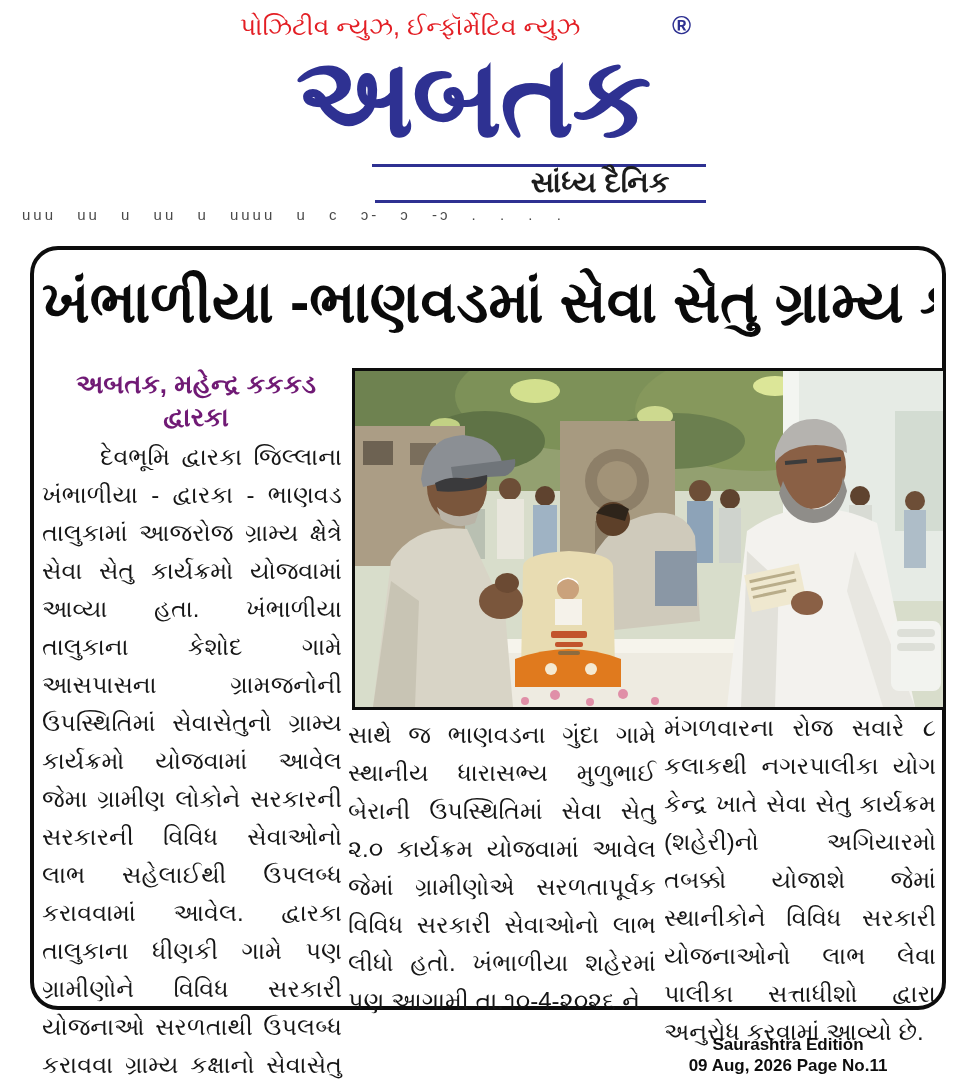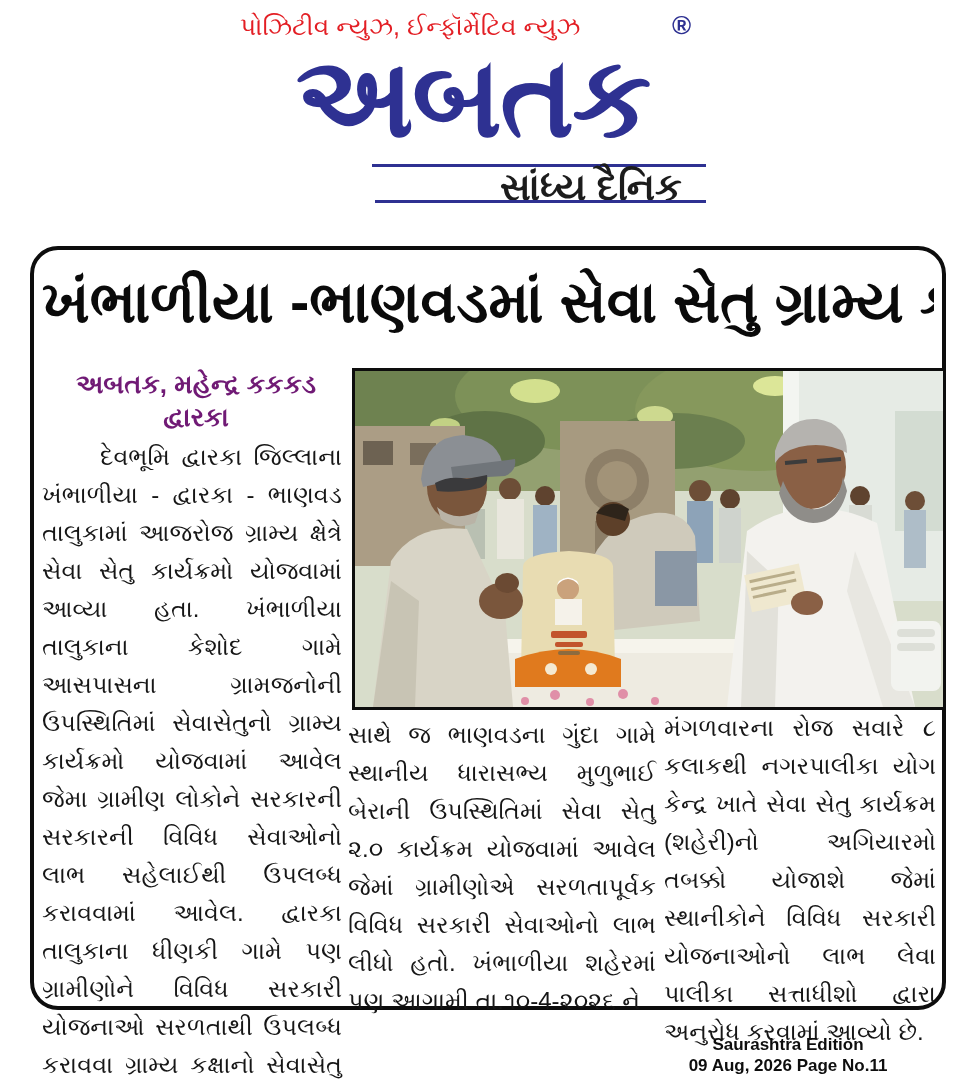--- a/index.html
+++ b/index.html
@@ -28,22 +28,22 @@
     text-align:center;
     font-size:112px;line-height:128px;font-weight:900;
     color:var(--logo-blue,#2e3192);
     letter-spacing:-2px;
   }
   .blue-rule{height:3px;background:var(--logo-blue,#2e3192);}
   #rule-top{left:372px;top:164px;width:334px;}
   #rule-bottom{left:375px;top:200px;width:331px;}
   #masthead-subtitle{
     left:500px;top:166px;width:200px;
-    text-align:left;
-    font-size:38px;font-weight:bold;color:#1c1c1c;
+    text-align:center;
+    font-size:29px;font-weight:bold;color:#1c1c1c;
   }
   #cropped-strip{
     left:22px;top:206px;width:920px;height:22px;
     overflow:hidden;
     font-size:15px;color:#2a2a2a;
     word-spacing:14px;letter-spacing:3px;
     white-space:nowrap;
     opacity:.85;
   }
 
@@ -95,20 +95,21 @@
 
 <div id="page">
 
   <div class="abs" id="tagline">પોઝિટીવ ન્યુઝ, ઈન્ફૉર્મેટિવ ન્યુઝ</div>
   <div class="abs" id="reg-mark">®</div>
   <div class="abs" id="logo-text">અબતક</div>
   <div class="abs blue-rule" id="rule-top"></div>
   <div class="abs" id="masthead-subtitle">સાંધ્ય દૈનિક</div>
   <div class="abs blue-rule" id="rule-bottom"></div>
 
+  <div class="abs" id="cropped-strip">uuu uu  u   uu  u   uuuu  u        c        ɔ-          ɔ -ɔ              .  .                .  .</div>
 
   <div class="abs" id="article-box">
     <div id="headline">ખંભાળીયા -ભાણવડમાં સેવા સેતુ ગ્રામ્ય કાર્યક્રમો યોજાયા</div>
 
     <div id="byline">
       <div>અબતક, મહેન્દ્ર કકકડ</div>
       <div>દ્વારકા</div>
     </div>
 
     <div class="bodycol" id="col-left">દેવભૂમિ દ્વારકા જિલ્લાના ખંભાળીયા - દ્વારકા - ભાણવડ તાલુકામાં આજરોજ ગ્રામ્ય ક્ષેત્રે સેવા સેતુ કાર્યક્રમો યોજવામાં આવ્યા હતા. ખંભાળીયા તાલુકાના કેશોદ ગામે આસપાસના ગ્રામજનોની ઉપસ્થિતિમાં સેવાસેતુનો ગ્રામ્ય કાર્યક્રમો યોજવામાં આવેલ જેમા ગ્રામીણ લોકોને સરકારની સરકારની વિવિધ સેવાઓનો લાભ સહેલાઈથી ઉપલબ્ધ કરાવવામાં આવેલ. દ્વારકા તાલુકાના ધીણકી ગામે પણ ગ્રામીણોને વિવિધ સરકારી યોજનાઓ સરળતાથી ઉપલબ્ધ કરાવવા ગ્રામ્ય કક્ષાનો સેવાસેતુ કાર્યક્રમ યોજવામાં આવેલ.</div>

